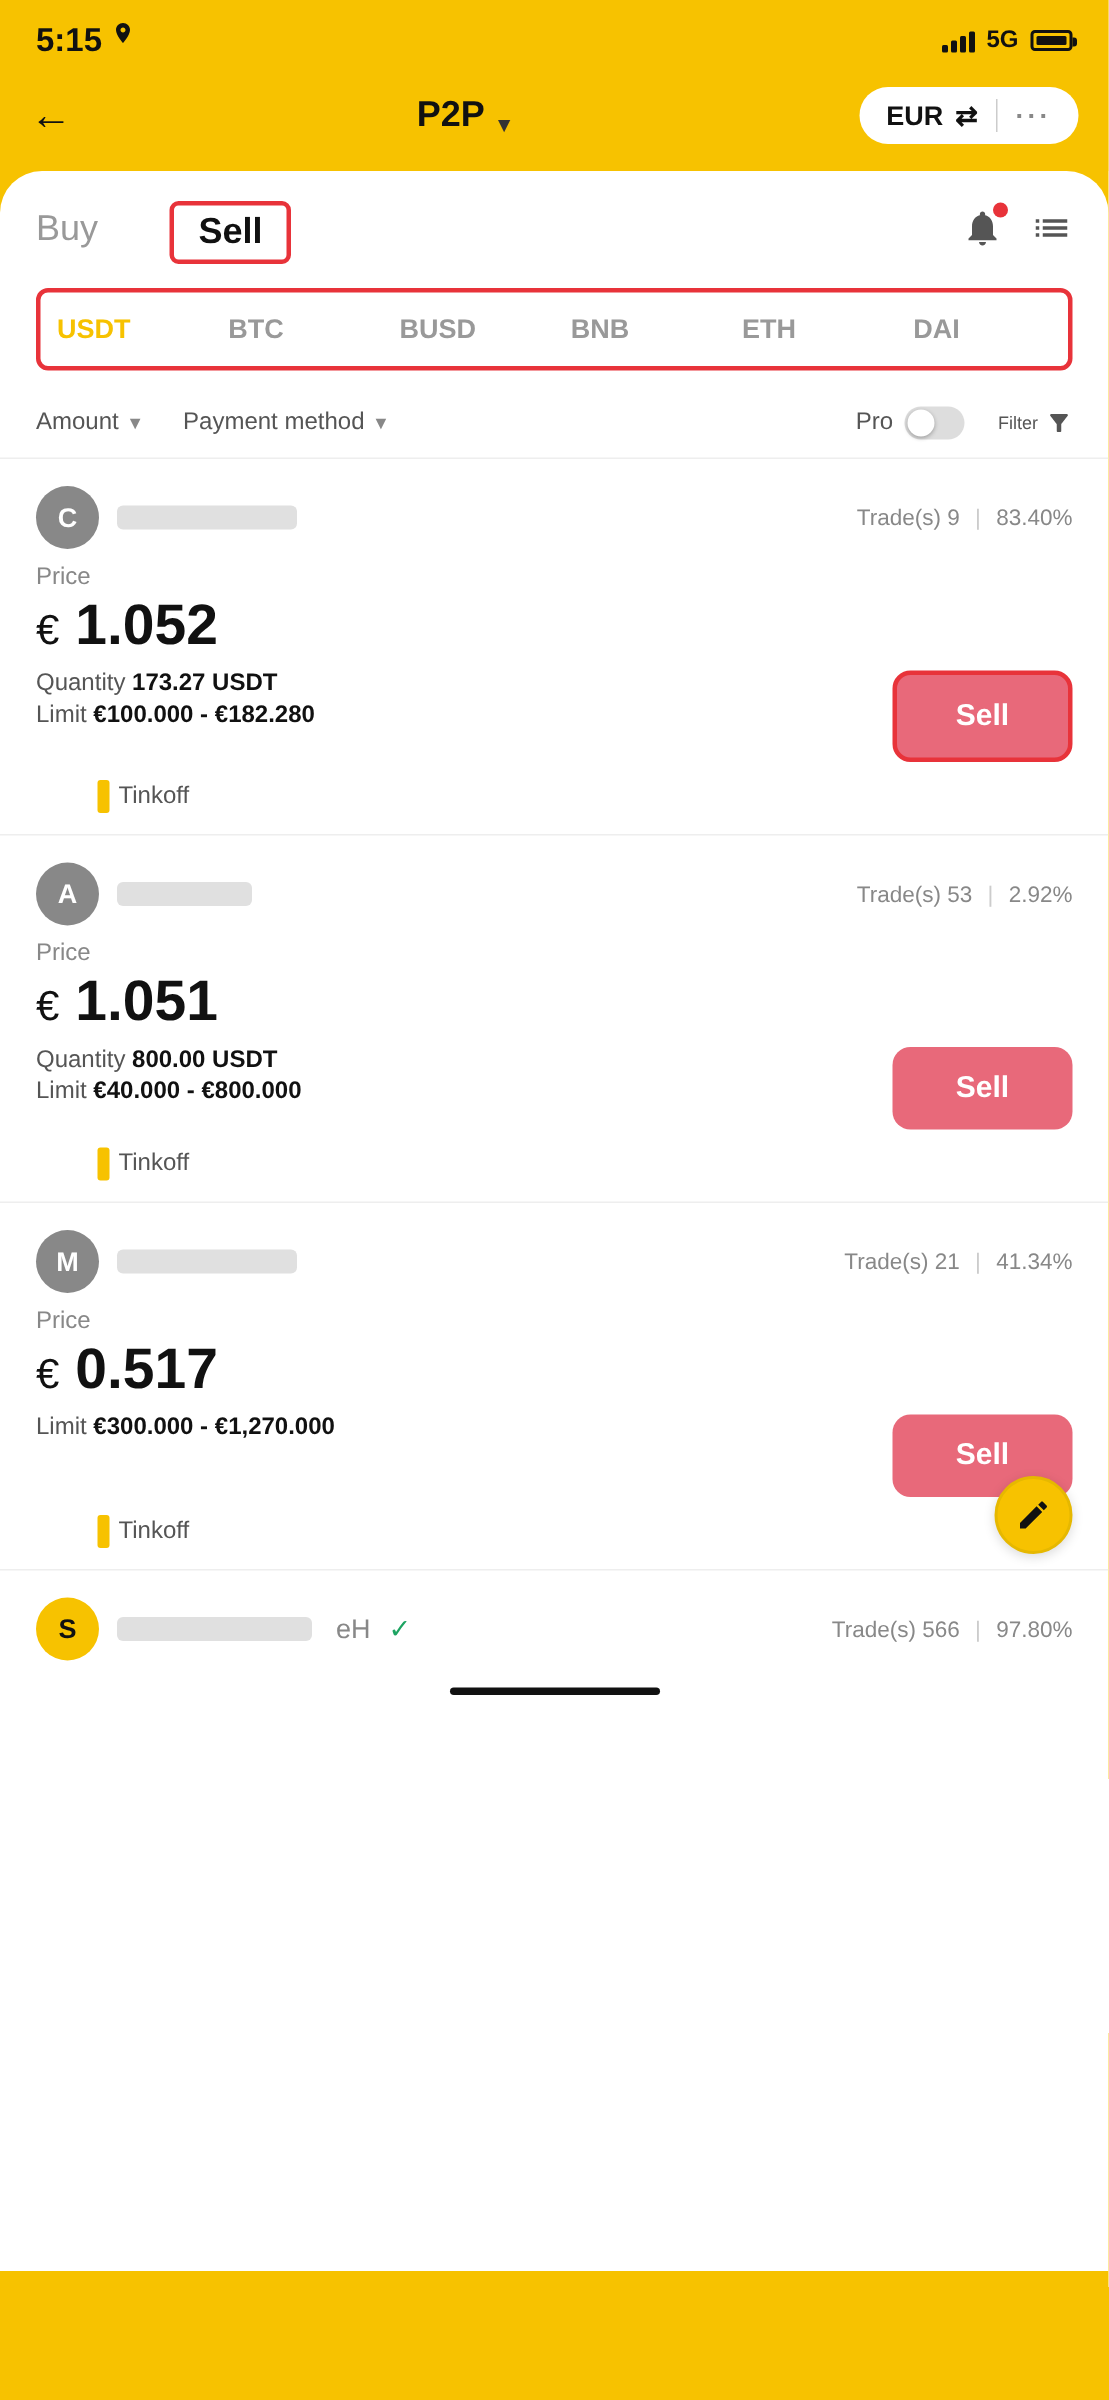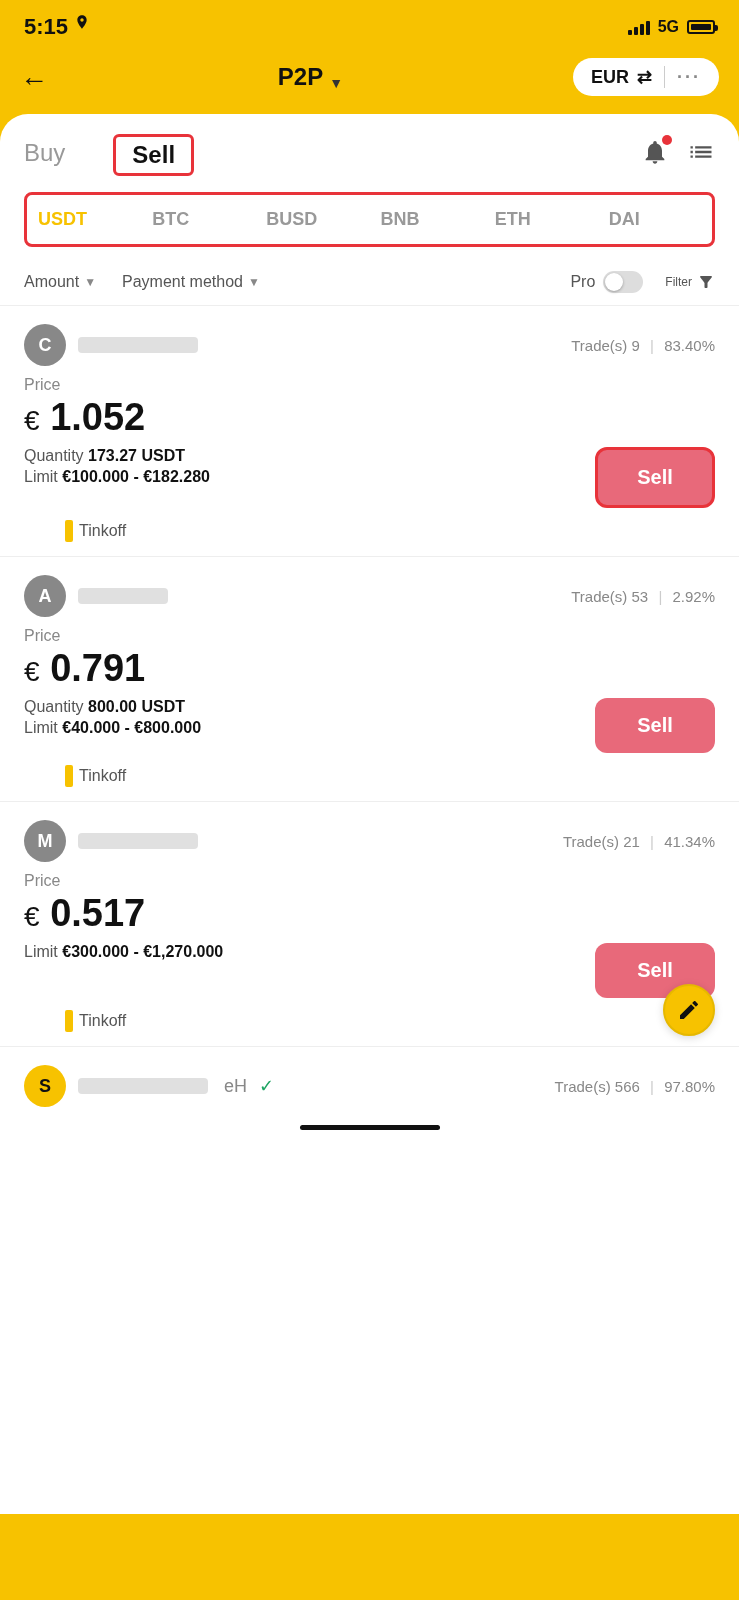--- a/index.html
+++ b/index.html
@@ -578,21 +578,21 @@
       <div class="trade-stats">
         <span>Trade(s) </span>
         <span>53</span>
         <span class="divpipe">|</span>
         <span>2.92%</span>
       </div>
     </div>
     <div class="listing-price-label">Price</div>
     <div class="listing-price">
       <span class="currency-symbol">€</span>
-      <span>0.791</span>
+      <span>1.051</span>
     </div>
     <div class="listing-details">
       <div class="listing-info">
         <div class="listing-qty">
           Quantity <span>800.00 USDT</span>
         </div>
         <div class="listing-limit">
           Limit <span>€40.000 - €800.000</span>
         </div>
       </div>

